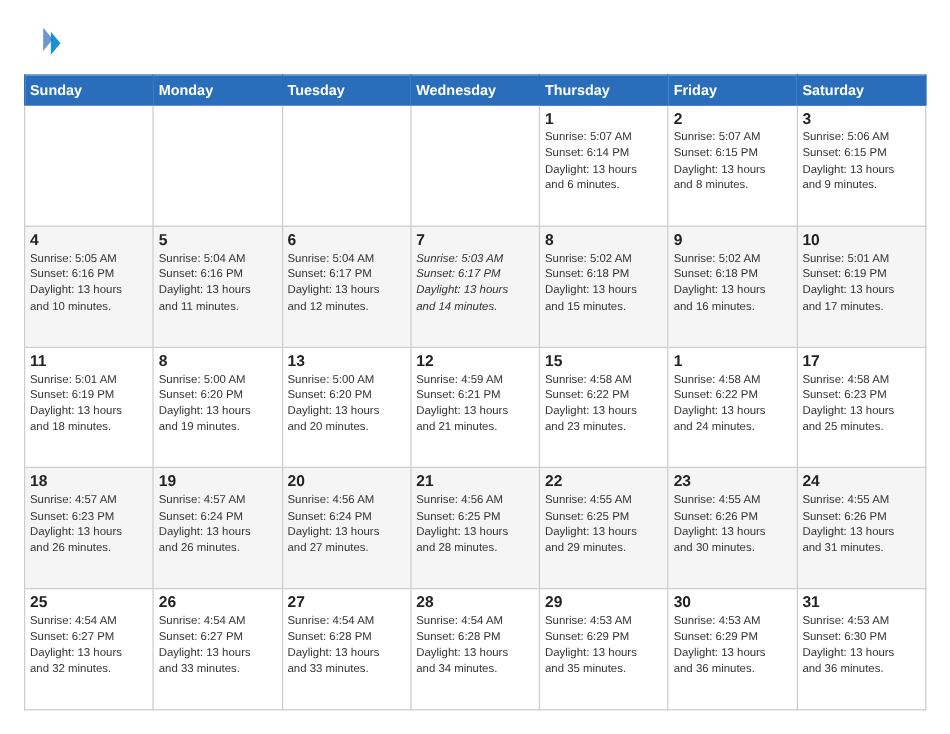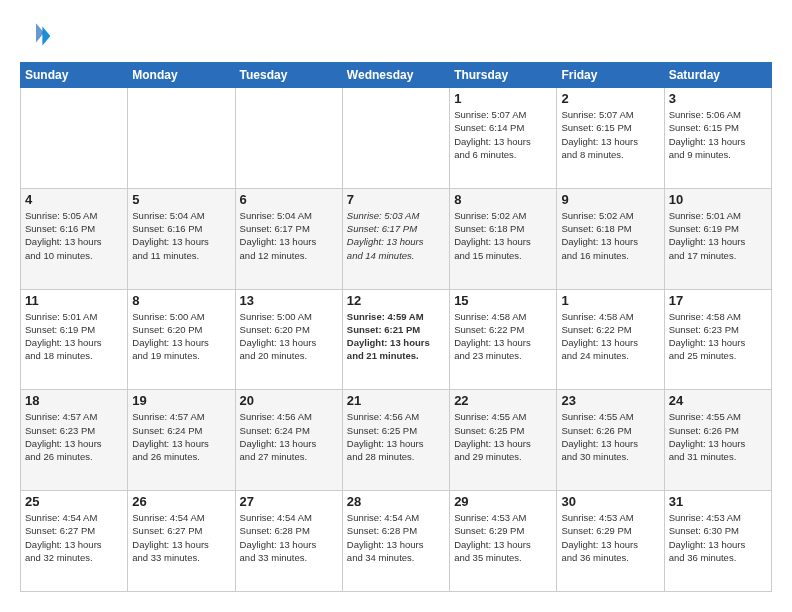--- a/index.html
+++ b/index.html
@@ -223,21 +223,21 @@
           </td>
           <td>
             <span class="day-num">13</span>
             <div class="cell-text" style="white-space: pre-line;">Sunrise: 5:00 AM
 Sunset: 6:20 PM
 Daylight: 13 hours
 and 20 minutes.</div>
           </td>
           <td>
             <span class="day-num">12</span>
-            <div class="cell-text" style="white-space: pre-line; font-weight: bold;">Sunrise: 4:59 AM
+            <div class="cell-text" style="white-space: pre-line;">Sunrise: 4:59 AM
 Sunset: 6:21 PM
 Daylight: 13 hours
 and 21 minutes.</div>
           </td>
           <td>
             <span class="day-num">15</span>
             <div class="cell-text" style="white-space: pre-line;">Sunrise: 4:58 AM
 Sunset: 6:22 PM
 Daylight: 13 hours
 and 23 minutes.</div>

